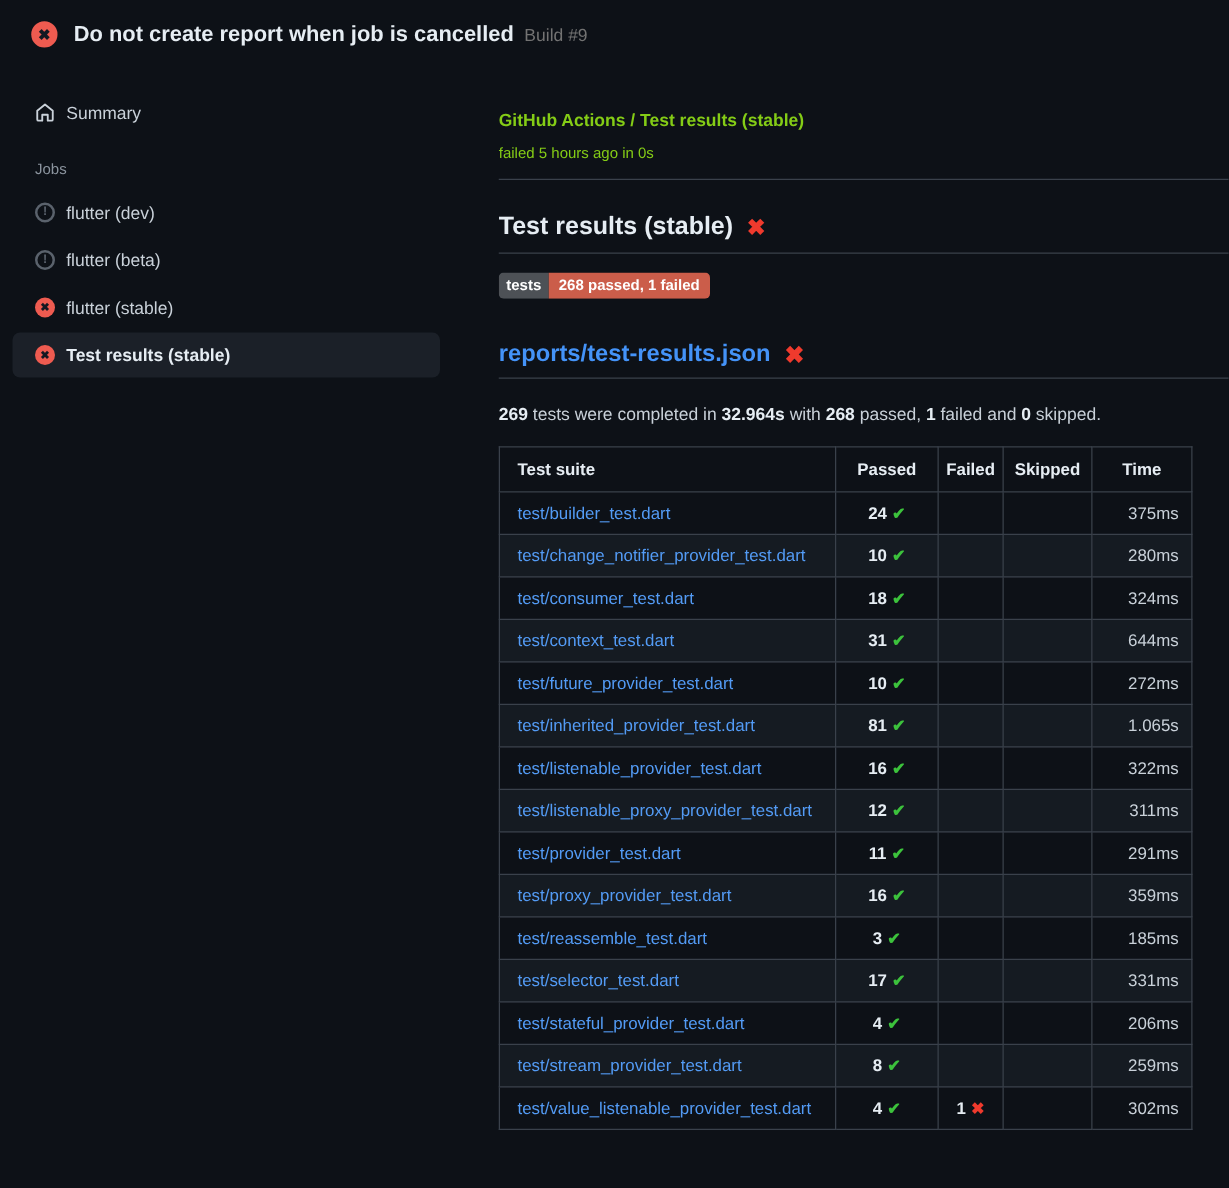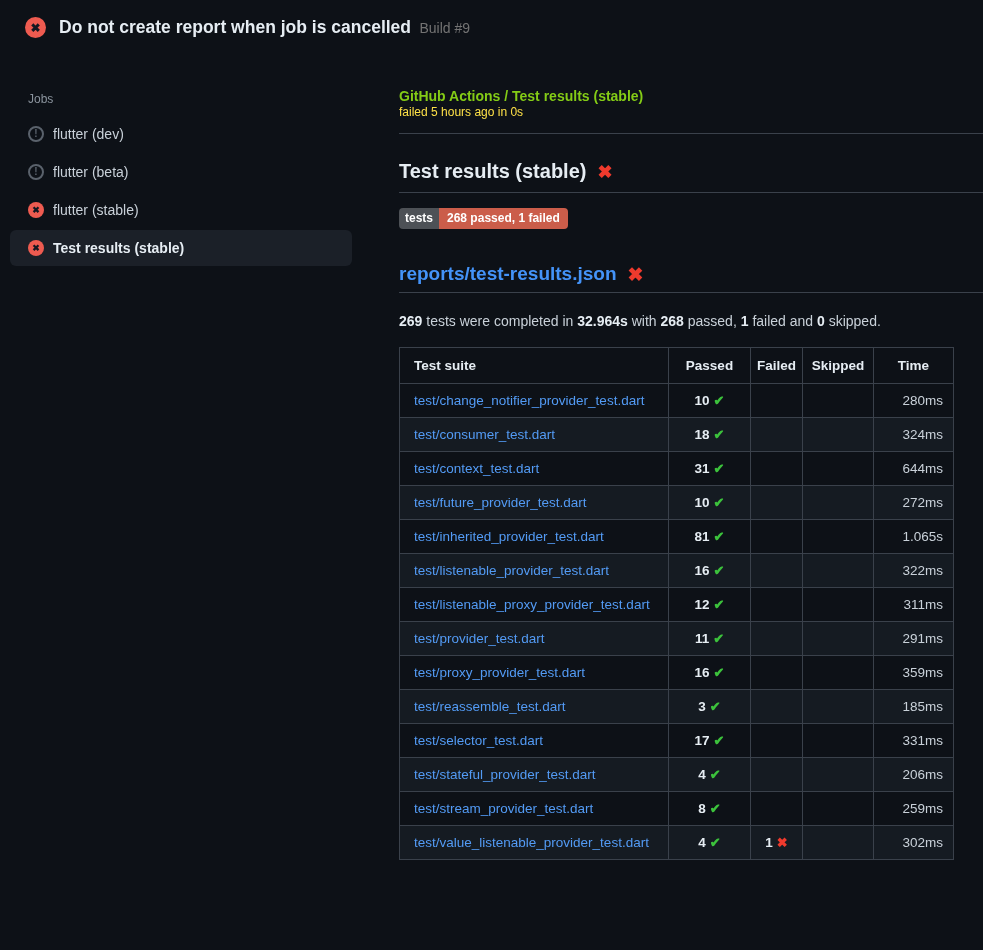--- a/index.html
+++ b/index.html
@@ -38,21 +38,21 @@
   .neutral-circle {
     width:16px; height:16px; border:2px solid #5a626c; border-radius:50%;
     color:#5a626c; font-size:10px; font-weight:700;
     display:inline-flex; align-items:center; justify-content:center; line-height:1; flex:0 0 auto;
   }
   .jobs-label { color:#8b949e; font-size:12px; padding:0 18px; margin:20px 0 10px; }
   .summary-item { margin-bottom:8px; }
 
   
   .breadcrumb { font-size:14px; font-weight:700; color:#84cc16; }
-  .run-meta { font-size:12px; color:#fde047; margin-top:1px; }
+  .run-meta { font-size:12px; color:#84cc16; margin-top:11px; }
   .divider { border:0; border-top:1px solid #3a414b; margin:0; }
   .div-1 { margin-top:14px; }
   .heading-row { display:flex; align-items:center; gap:11px; margin-top:26px; }
   .section-heading { font-size:20px; font-weight:700; color:#e6edf3; }
   .x-mark { color:#ef3a2d; font-weight:900; font-size:18px; line-height:1; }
   .div-2 { margin-top:9px; }
 
   .badge { display:inline-flex; margin-top:15px; border-radius:4px; overflow:hidden;
            font-size:12px; font-weight:700; color:#ffffff; line-height:1; }
   .badge-label { background:#4d5156; padding:4px 6px 5px; }
@@ -90,20 +90,28 @@
 <div class="app-header">
   <span class="fail-circle big">✖</span>
   <span>
     <span class="run-title">Do not create report when job is cancelled</span>
     <span class="build-no">Build #9</span>
   </span>
 </div>
 
 <div class="layout">
   <div class="sidebar">
+    <div class="side-item summary-item">
+      <span class="side-icon">
+        <svg width="16" height="16" viewBox="0 0 16 16" fill="none" stroke="#c9d1d9" stroke-width="1.5" stroke-linejoin="round" stroke-linecap="round">
+          <path d="M1.8 6.6 8 1.6l6.2 5v6.9a1 1 0 0 1-1 1h-3V9.8H5.8v4.7h-3a1 1 0 0 1-1-1Z"></path>
+        </svg>
+      </span>
+      <span>Summary</span>
+    </div>
     <div class="jobs-label">Jobs</div>
     <div id="jobs-list">
         <div class="side-item">
           <span class="neutral-circle">!</span>
           <span>flutter (dev)</span>
         </div>
         <div class="side-item">
           <span class="neutral-circle">!</span>
           <span>flutter (beta)</span>
         </div>
@@ -147,20 +155,27 @@
           <tr id="table-head-row">
             <th class="col-suite" style="width: 269px;">Test suite</th>
             <th style="width: 82px;">Passed</th>
             <th style="width: 52px;">Failed</th>
             <th style="width: 71px;">Skipped</th>
             <th style="width: 80px;">Time</th>
           </tr>
         </thead>
       <tbody id="table-body">
           <tr>
+            <td class="c-suite"><a href="#">test/builder_test.dart</a></td>
+            <td class="c-num"><span class="cell-num">24</span><span class="check-mark">✔</span></td>
+            <td class="c-num"></td>
+            <td class="c-num"></td>
+            <td class="c-time">375ms</td>
+          </tr>
+          <tr>
             <td class="c-suite"><a href="#">test/change_notifier_provider_test.dart</a></td>
             <td class="c-num"><span class="cell-num">10</span><span class="check-mark">✔</span></td>
             <td class="c-num"></td>
             <td class="c-num"></td>
             <td class="c-time">280ms</td>
           </tr>
           <tr>
             <td class="c-suite"><a href="#">test/consumer_test.dart</a></td>
             <td class="c-num"><span class="cell-num">18</span><span class="check-mark">✔</span></td>
             <td class="c-num"></td>

